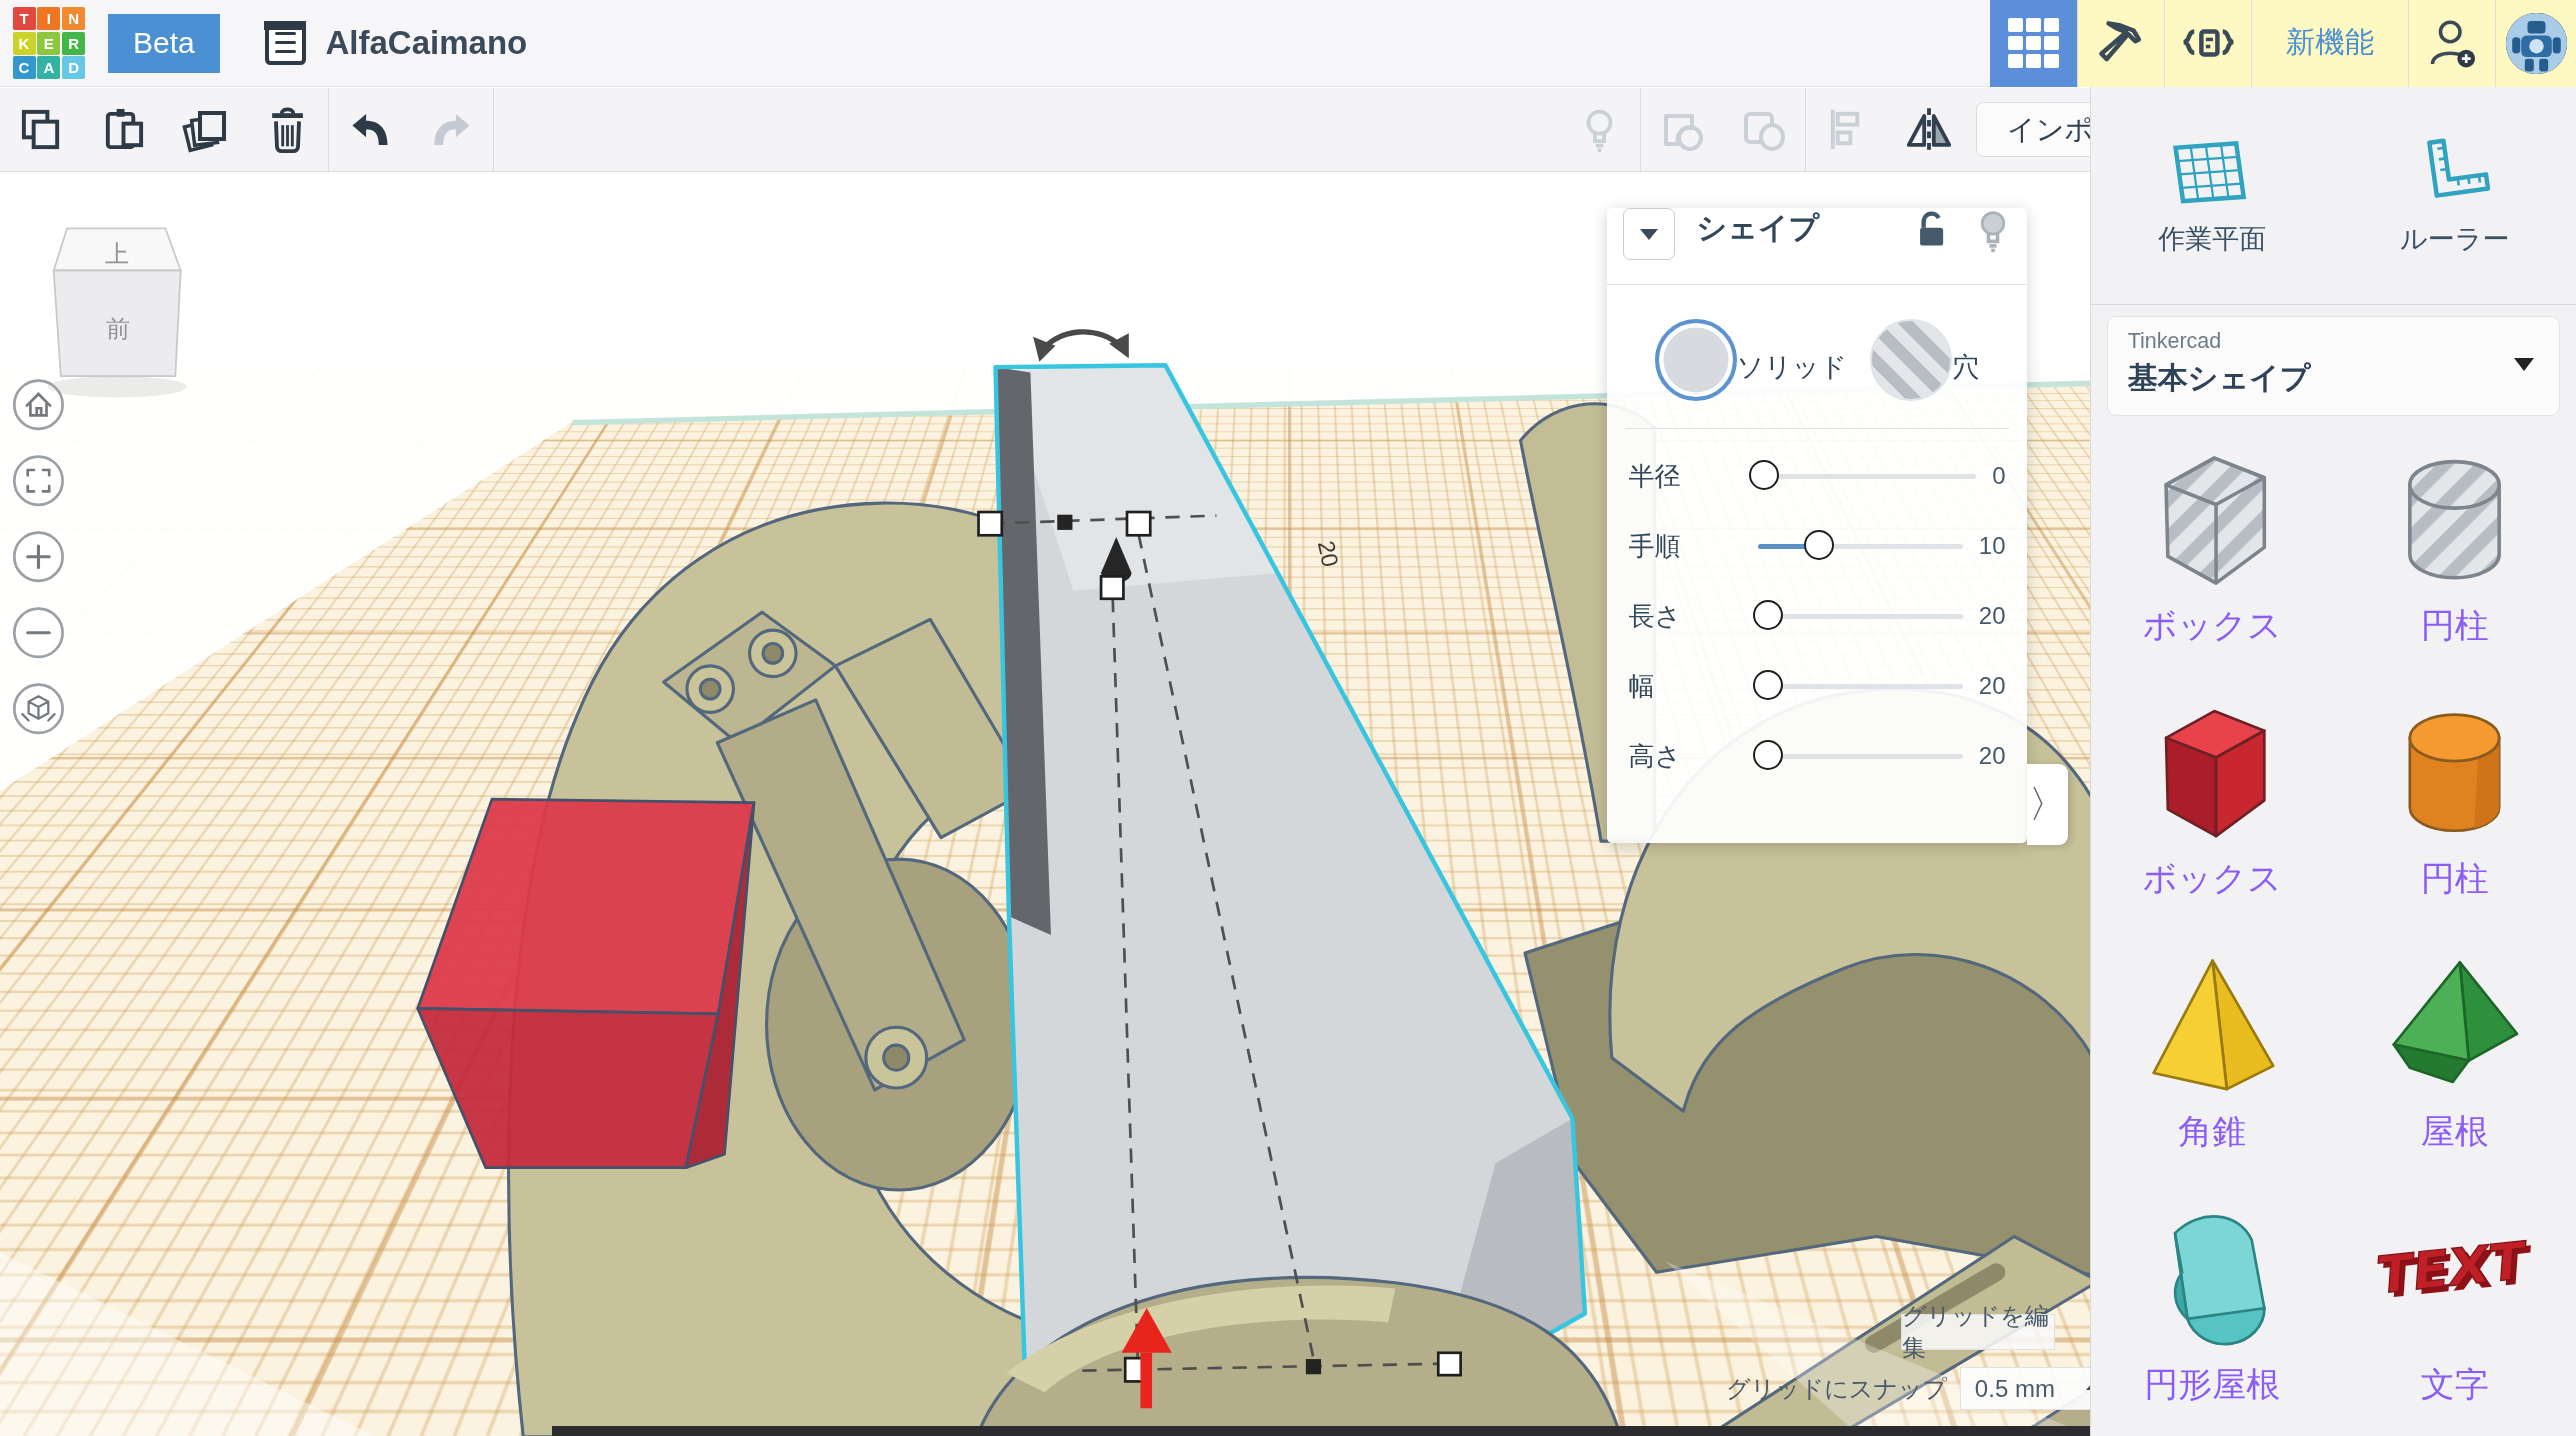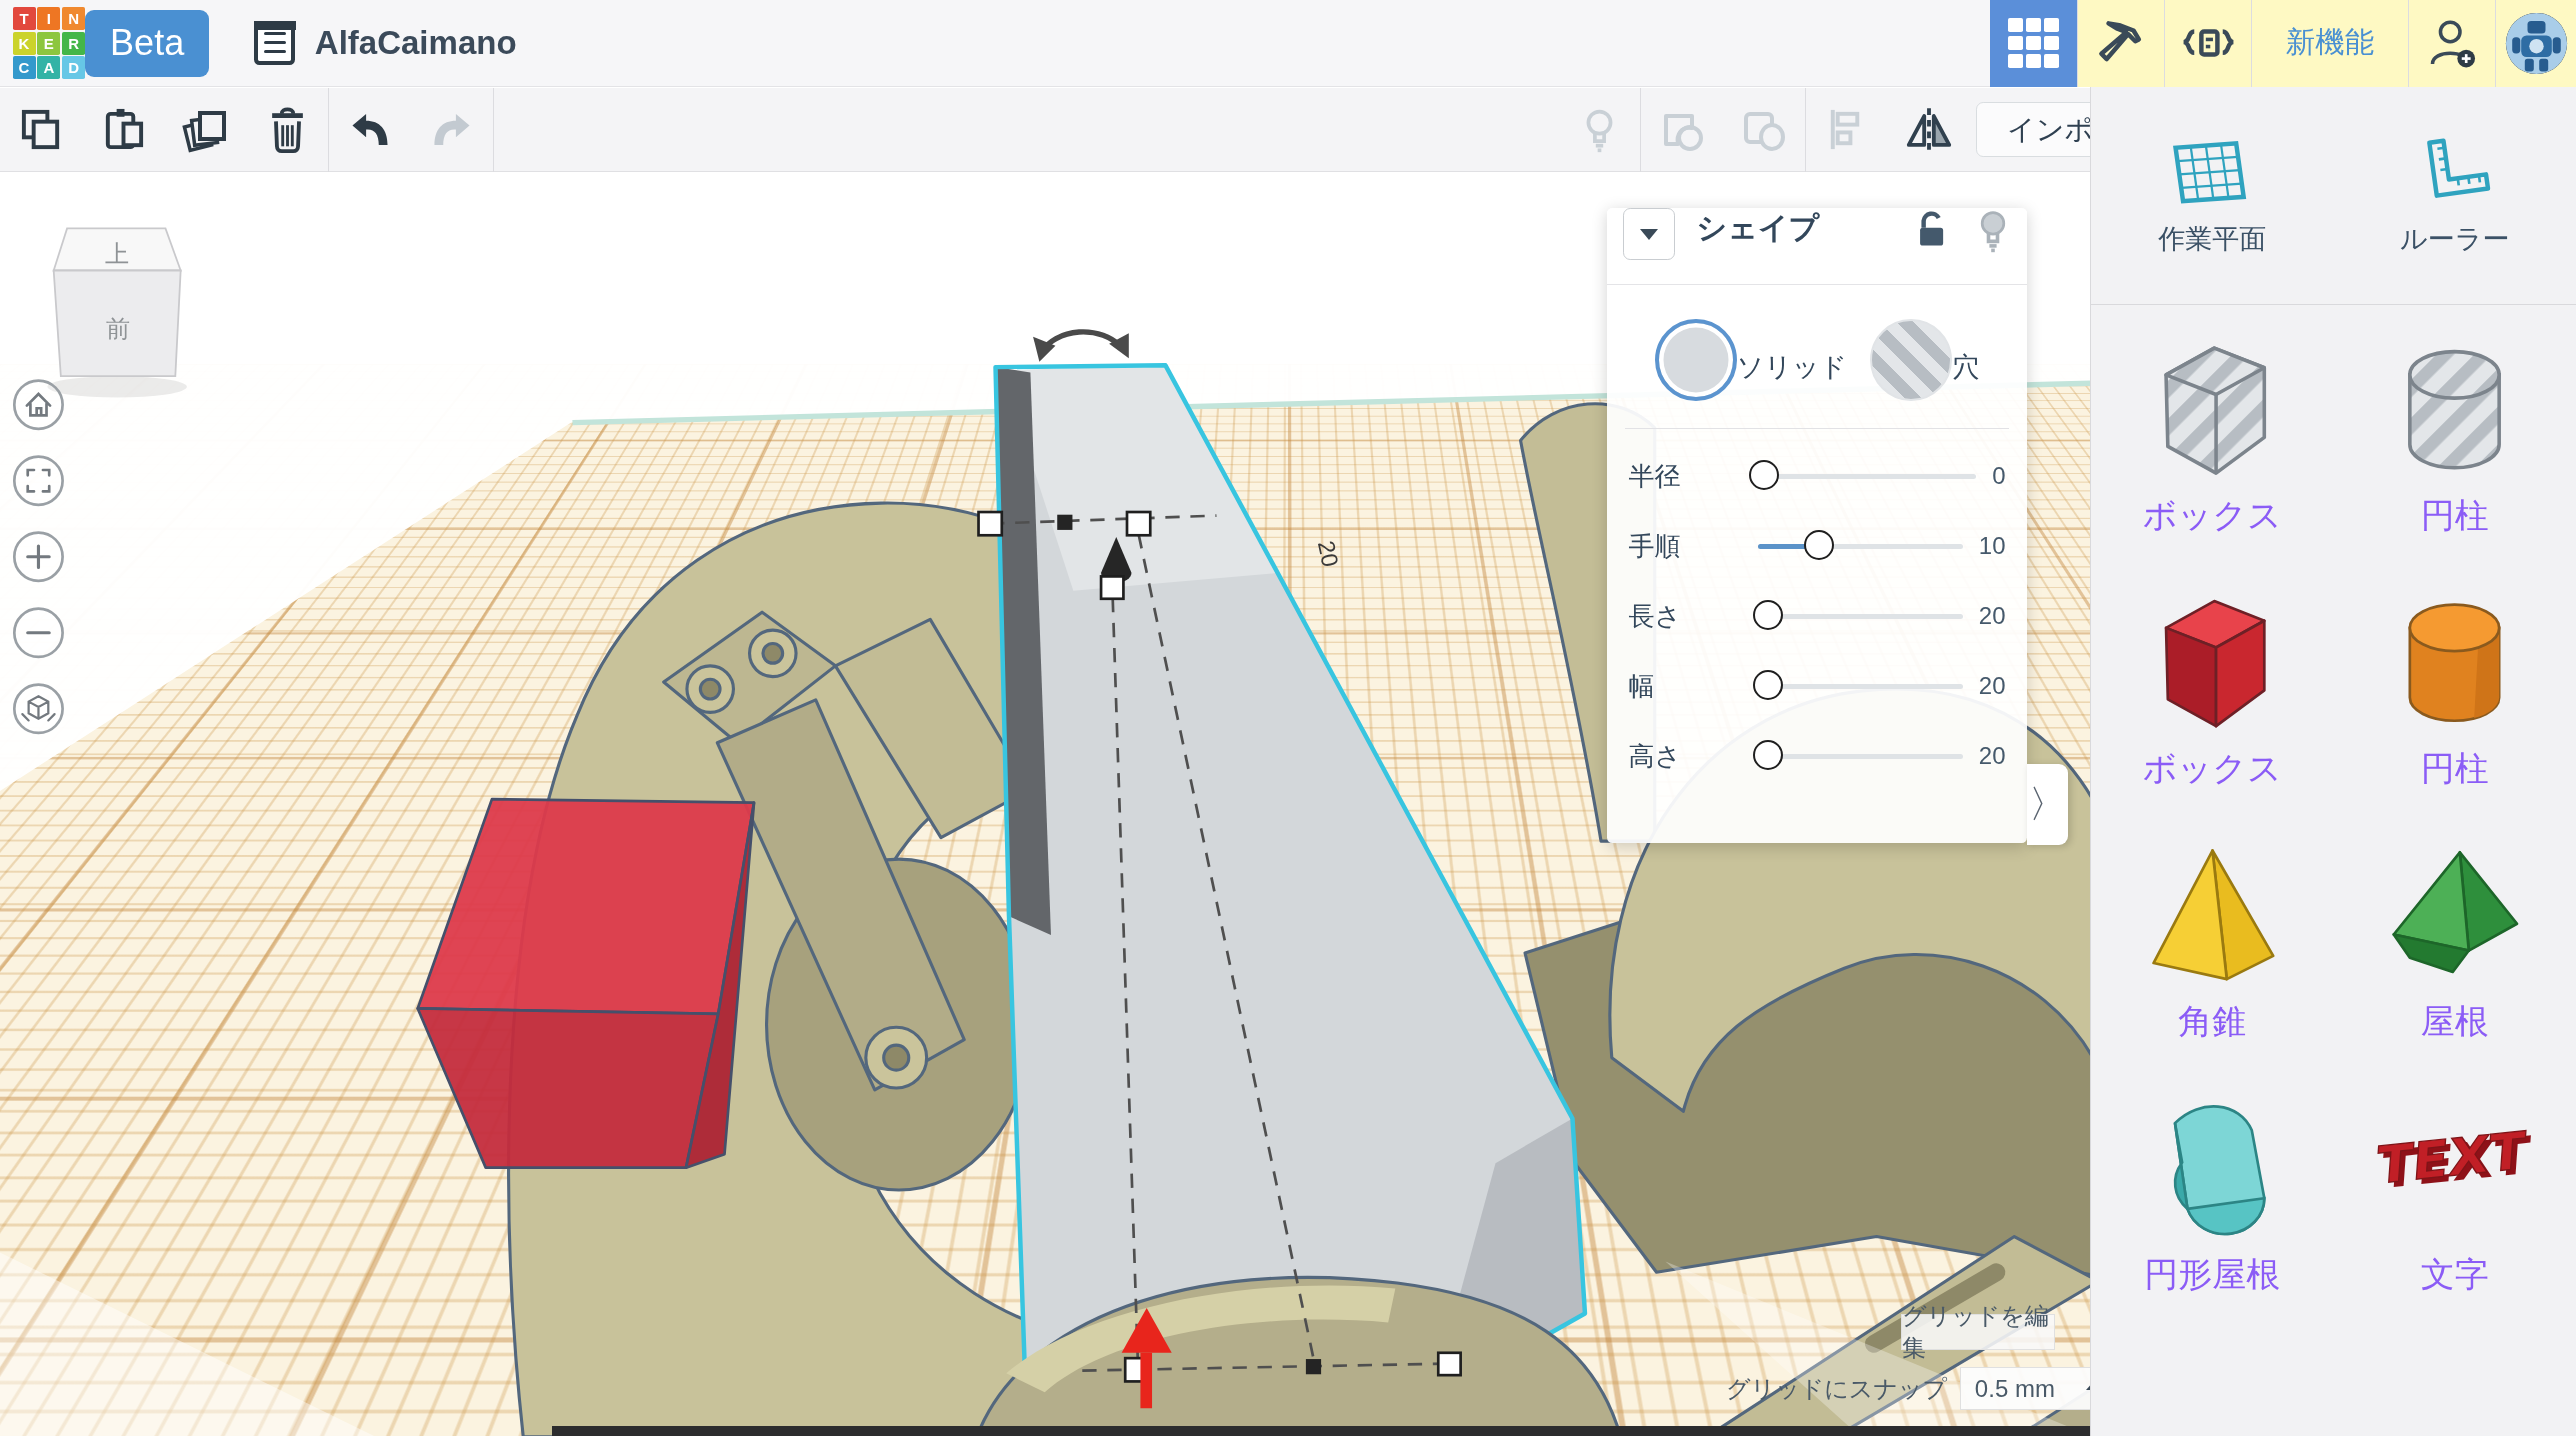--- a/index.html
+++ b/index.html
@@ -16,22 +16,22 @@
         font-weight:bold;font-size:15px;border-radius:1.8px;}
   .logo span:nth-child(1){background:#e2483d;}
   .logo span:nth-child(2){background:#ee7623;}
   .logo span:nth-child(3){background:#f0892f;}
   .logo span:nth-child(4){background:#cbd32b;}
   .logo span:nth-child(5){background:#8dc63f;}
   .logo span:nth-child(6){background:#44b649;}
   .logo span:nth-child(7){background:#3399cc;}
   .logo span:nth-child(8){background:#33b3a6;}
   .logo span:nth-child(9){background:#66c7e6;}
-  .beta{background:#4a90d2;color:#fff;font-size:36px;padding:12.5px 25px;
-        border-radius:9px;border:none;}
+  .beta{margin-left:23px;background:#4a90d2;color:#fff;font-size:30px;padding:12.5px 25px;
+        border-radius:0;border:none;}
   .dicon{margin-left:45px;width:41px;height:43px;border:4.5px solid #2e3b46;border-radius:5.4px;
         position:relative;background:#fff;}
   .dicon i{position:absolute;left:6.3px;right:5.4px;height:3.6px;background:#2e3b46;border-radius:1.8px;}
   .dicon i:nth-child(1){top:6.3px;} .dicon i:nth-child(2){top:15px;} .dicon i:nth-child(3){top:24px;}
   .dicon:before{content:"";position:absolute;top:-4.5px;left:-4.5px;right:-4.5px;height:9px;background:#2e3b46;}
   .title{margin-left:19.7px;font-size:33px;font-weight:bold;color:#3b4a5a;}
   .hdr-right{margin-left:auto;display:flex;align-items:stretch;height:87px;}
   .hblock{display:flex;align-items:center;justify-content:center;width:87px;height:87px;
           border-left:0.9px solid #dcdce0;background:#fef9c3;}
   .hblock.active{background:#5b8fd9;border-left:none;}
@@ -511,20 +511,25 @@
             <line x1="48" y1="50" x2="48" y2="58" stroke="#2fa3bf" stroke-width="3"></line>
             <line x1="60" y1="50" x2="60" y2="58" stroke="#2fa3bf" stroke-width="3"></line>
             <line x1="72" y1="50" x2="72" y2="58" stroke="#2fa3bf" stroke-width="3"></line>
           </g>
         </svg>
         <div class="sb-tool-label">ルーラー</div>
       </div>
     </div>
     <div class="sb-div"></div>
 
+    <div class="sb-dd">
+      <div class="sb-dd-brand">Tinkercad</div>
+      <div class="sb-dd-name">基本シェイプ</div>
+      <i class="sb-dd-caret"></i>
+    </div>
 
     <div class="sb-grid">
 
       <div class="sb-cell">
         <svg width="143" height="159" viewBox="0 0 160 178">
           <path d="M28 48 L82 18 L138 40 L138 118 L84 158 L30 128 Z" fill="url(#holestripes)" stroke="#7c848c" stroke-width="4" stroke-linejoin="round"></path>
           <path d="M28 48 L82 18 L138 40 L84 70 Z" fill="url(#holestripes)" stroke="#7c848c" stroke-width="4" stroke-linejoin="round"></path>
           <line x1="84" y1="70" x2="84" y2="158" stroke="#7c848c" stroke-width="4"></line>
         </svg>
         <div class="sb-cell-label">ボックス</div>

